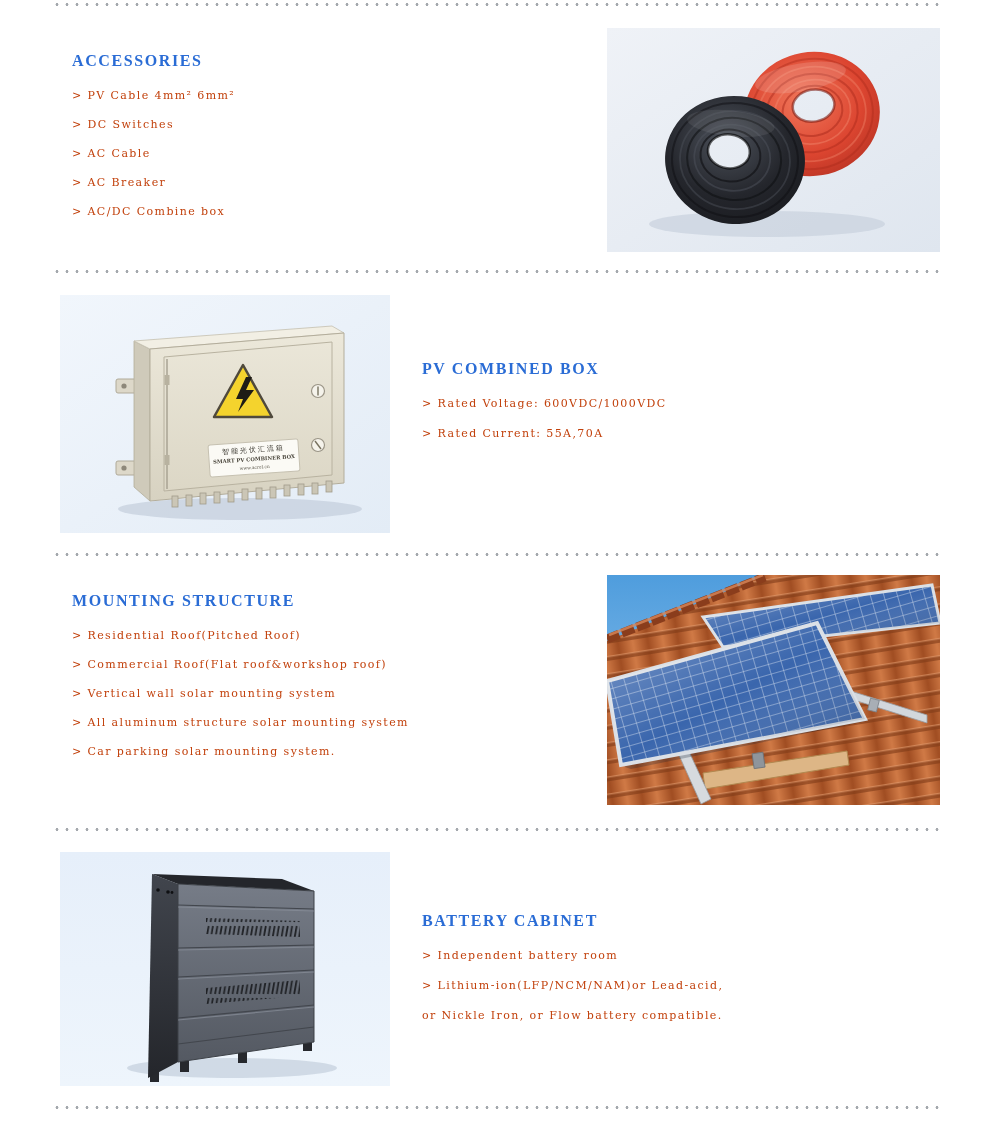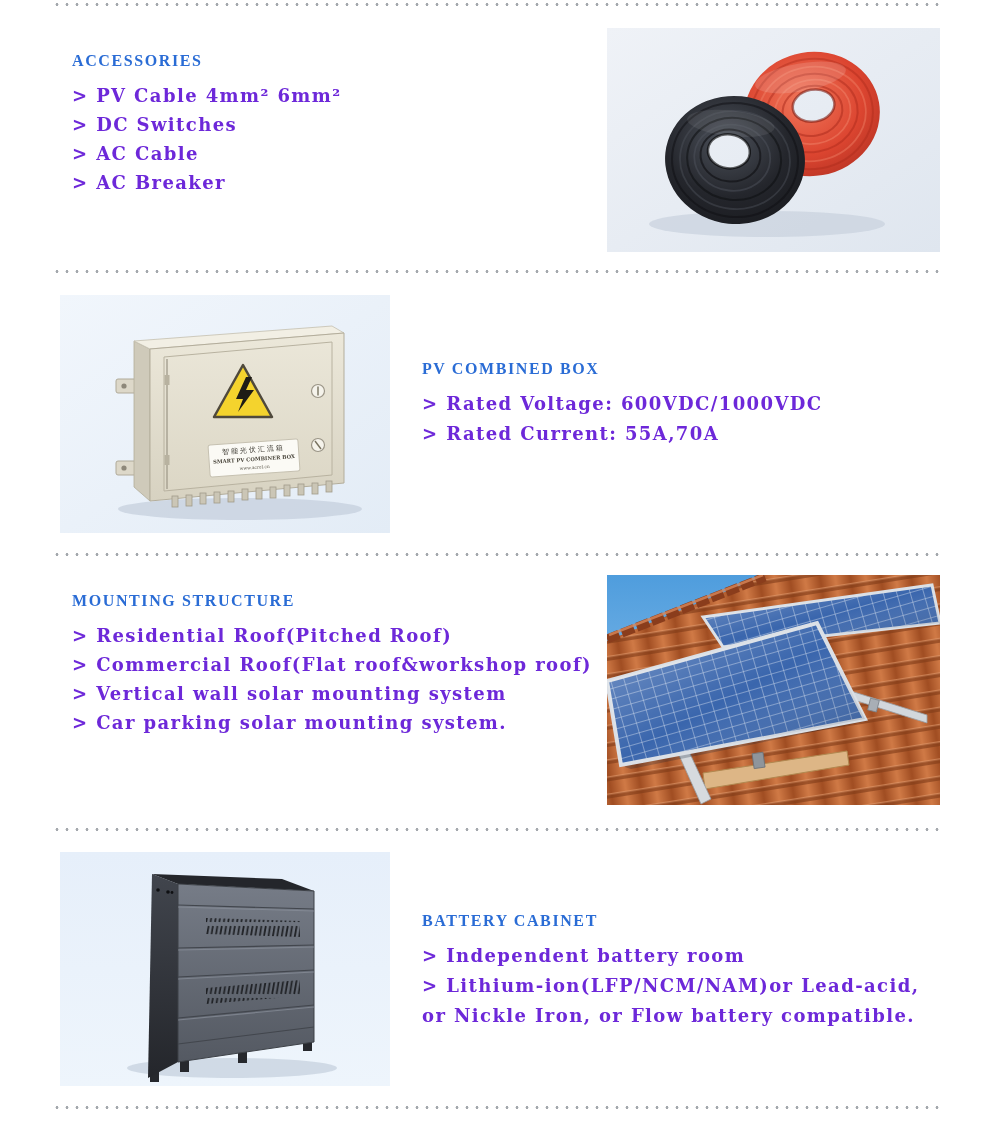--- a/index.html
+++ b/index.html
@@ -14,21 +14,21 @@
     background-size:10px 5px;background-repeat:repeat-x;
   }
   .tblock{position:absolute;}
   .sec-title{
     margin:0 0 11px 0;font-size:16px;font-weight:700;letter-spacing:1.6px;
     color:#2a6cd5;
     font-family:Liberation Serif, serif;
   }
   .sec-list{list-style:none;margin:0;padding:0;}
   .sec-list li{
-    font-size:18px;font-weight:700;color:#6d28d9;letter-spacing:1.4px;
+    font-size:11px;font-weight:400;color:#c2410c;letter-spacing:1.4px;
     white-space:nowrap;
   }
   .lh29 li{line-height:29px;}
   .lh30 li{line-height:30px;}
   .photo{position:absolute;margin:0;padding:0;}
   .photo svg{display:block;width:100%;height:100%;}
 </style>
 </head>
 <body>
 
@@ -38,20 +38,21 @@
 <div class="sep" style="top:827px"></div>
 <div class="sep" style="top:1105px"></div>
 
 <div class="tblock" style="left:72px;top:52px">
   <h2 class="sec-title">ACCESSORIES</h2>
   <ul class="sec-list lh29">
     <li>&gt; PV Cable 4mm²  6mm²</li>
     <li>&gt; DC Switches</li>
     <li>&gt; AC Cable</li>
     <li>&gt; AC Breaker</li>
+    <li>&gt; AC/DC Combine box</li>
   </ul>
 </div>
 
 <figure class="photo" style="left:607px;top:28px;width:333px;height:224px">
   <svg viewBox="0 0 333 224" xmlns="http://www.w3.org/2000/svg">
     <defs>
       <linearGradient id="cbg" x1="0" y1="0" x2="1" y2="1">
         <stop offset="0" stop-color="#eff2f7"></stop>
           <stop offset="1" stop-color="#dfe6ef"></stop>
       </linearGradient>
@@ -171,20 +172,21 @@
     <li>&gt; Rated Current: 55A,70A</li>
   </ul>
 </div>
 
 <div class="tblock" style="left:72px;top:592px">
   <h2 class="sec-title">MOUNTING STRUCTURE</h2>
   <ul class="sec-list lh29">
     <li>&gt; Residential Roof(Pitched Roof)</li>
     <li>&gt; Commercial Roof(Flat roof&amp;workshop roof)</li>
     <li>&gt; Vertical wall solar mounting system</li>
+    <li>&gt; All aluminum structure solar mounting system</li>
     <li>&gt; Car parking solar mounting system.</li>
   </ul>
 </div>
 
 <figure class="photo" style="left:607px;top:575px;width:333px;height:230px">
   <svg viewBox="0 0 333 230" xmlns="http://www.w3.org/2000/svg">
     <defs>
       <linearGradient id="skyg" x1="0" y1="0" x2="0" y2="1">
         <stop offset="0" stop-color="#4f9ddd"></stop>
           <stop offset="1" stop-color="#9cc9ef"></stop>

